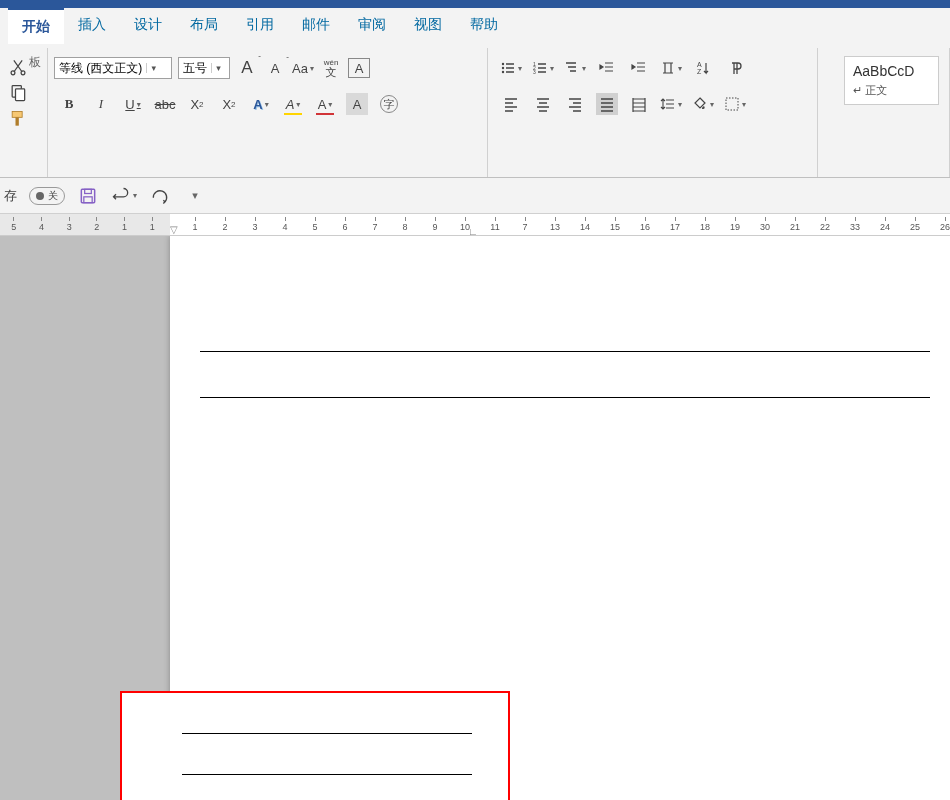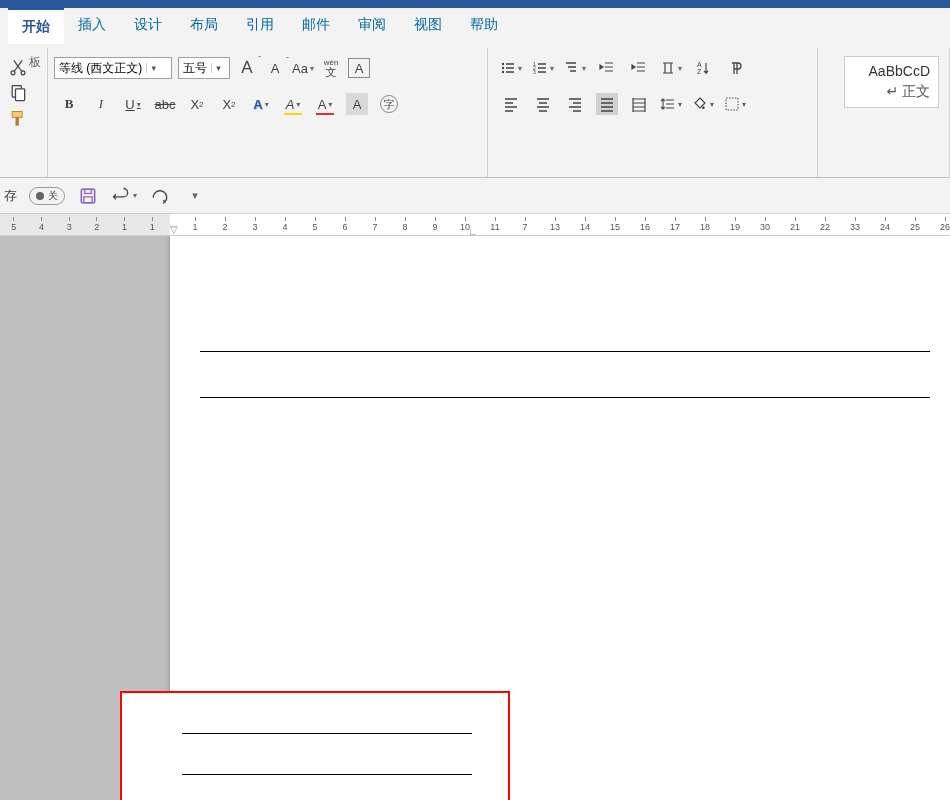--- a/index.html
+++ b/index.html
@@ -28,23 +28,23 @@
 .combo .dd { width: 14px; text-align: center; border-left: 1px solid #ccc; font-size: 9px; color: #555; }
 
 .btn { display: inline-flex; align-items: center; justify-content: center; min-width: 22px; height: 22px; cursor: pointer; font-size: 13px; color: #444; position: relative; }
 .btn .dd { font-size: 8px; margin-left: 2px; color: #666; }
 .btn.box { border: 1px solid #888; width: 20px; height: 20px; }
 
 .para-group { width: 330px; }
 .para-row { display: flex; align-items: center; gap: 10px; height: 32px; padding-left: 6px; }
 
 .styles-group { flex: 1; min-width: 80px; }
-.style-box { border: 1px solid #ccc; background: #fff; padding: 6px 8px; text-align: right; margin-left: 16px; }
+.style-box { border: 1px solid #ccc; background: #fff; padding: 6px 8px; text-align: left; margin-left: 16px; }
 .style-sample { font-size: 14px; color: #333; white-space: nowrap; }
-.style-name { font-size: 14px; color: #555; margin-top: 4px; }
+.style-name { font-size: 11px; color: #555; margin-top: 4px; }
 
 .qat { background: #f3f3f3; height: 36px; display: flex; align-items: center; gap: 12px; padding-left: 4px; border-bottom: 1px solid #d0d0d0; font-size: 13px; color: #444; }
 .toggle { display: inline-flex; align-items: center; border: 1px solid #999; border-radius: 10px; height: 18px; padding: 0 6px; font-size: 10px; gap: 4px; }
 .toggle .knob { width: 8px; height: 8px; border-radius: 50%; background: #666; }
 
 .ruler { background: #fff; height: 22px; border-bottom: 1px solid #ccc; position: relative; overflow: hidden; font-size: 9px; color: #555; }
 .ruler .neg { position: absolute; left: 0; top: 0; height: 100%; background: #e8e8e8; display: flex; align-items: center; }
 .ruler .pos { position: absolute; top: 0; height: 100%; display: flex; align-items: center; }
 .tick { display: inline-flex; flex-direction: column; align-items: center; width: 30px; }
 .tick .bar { width: 1px; height: 4px; background: #888; }

